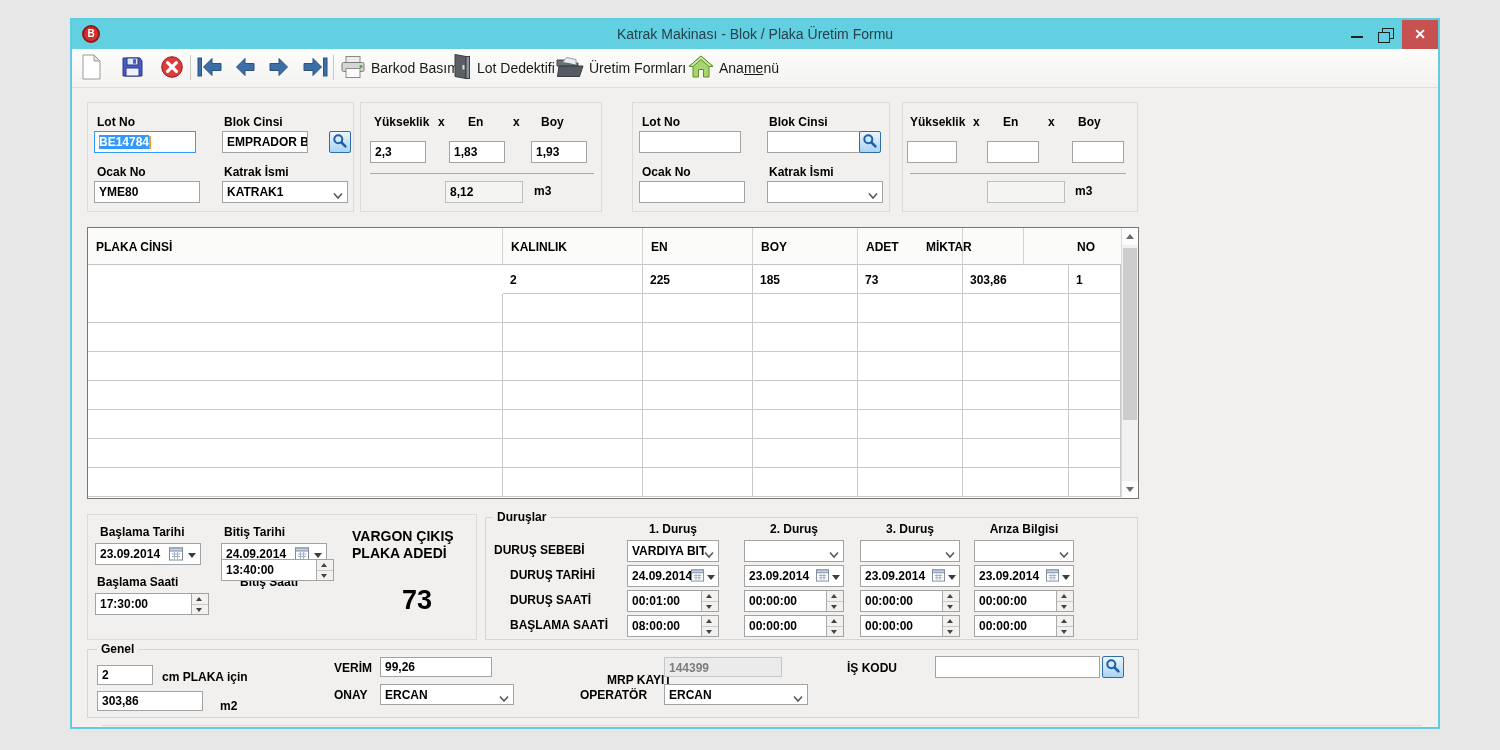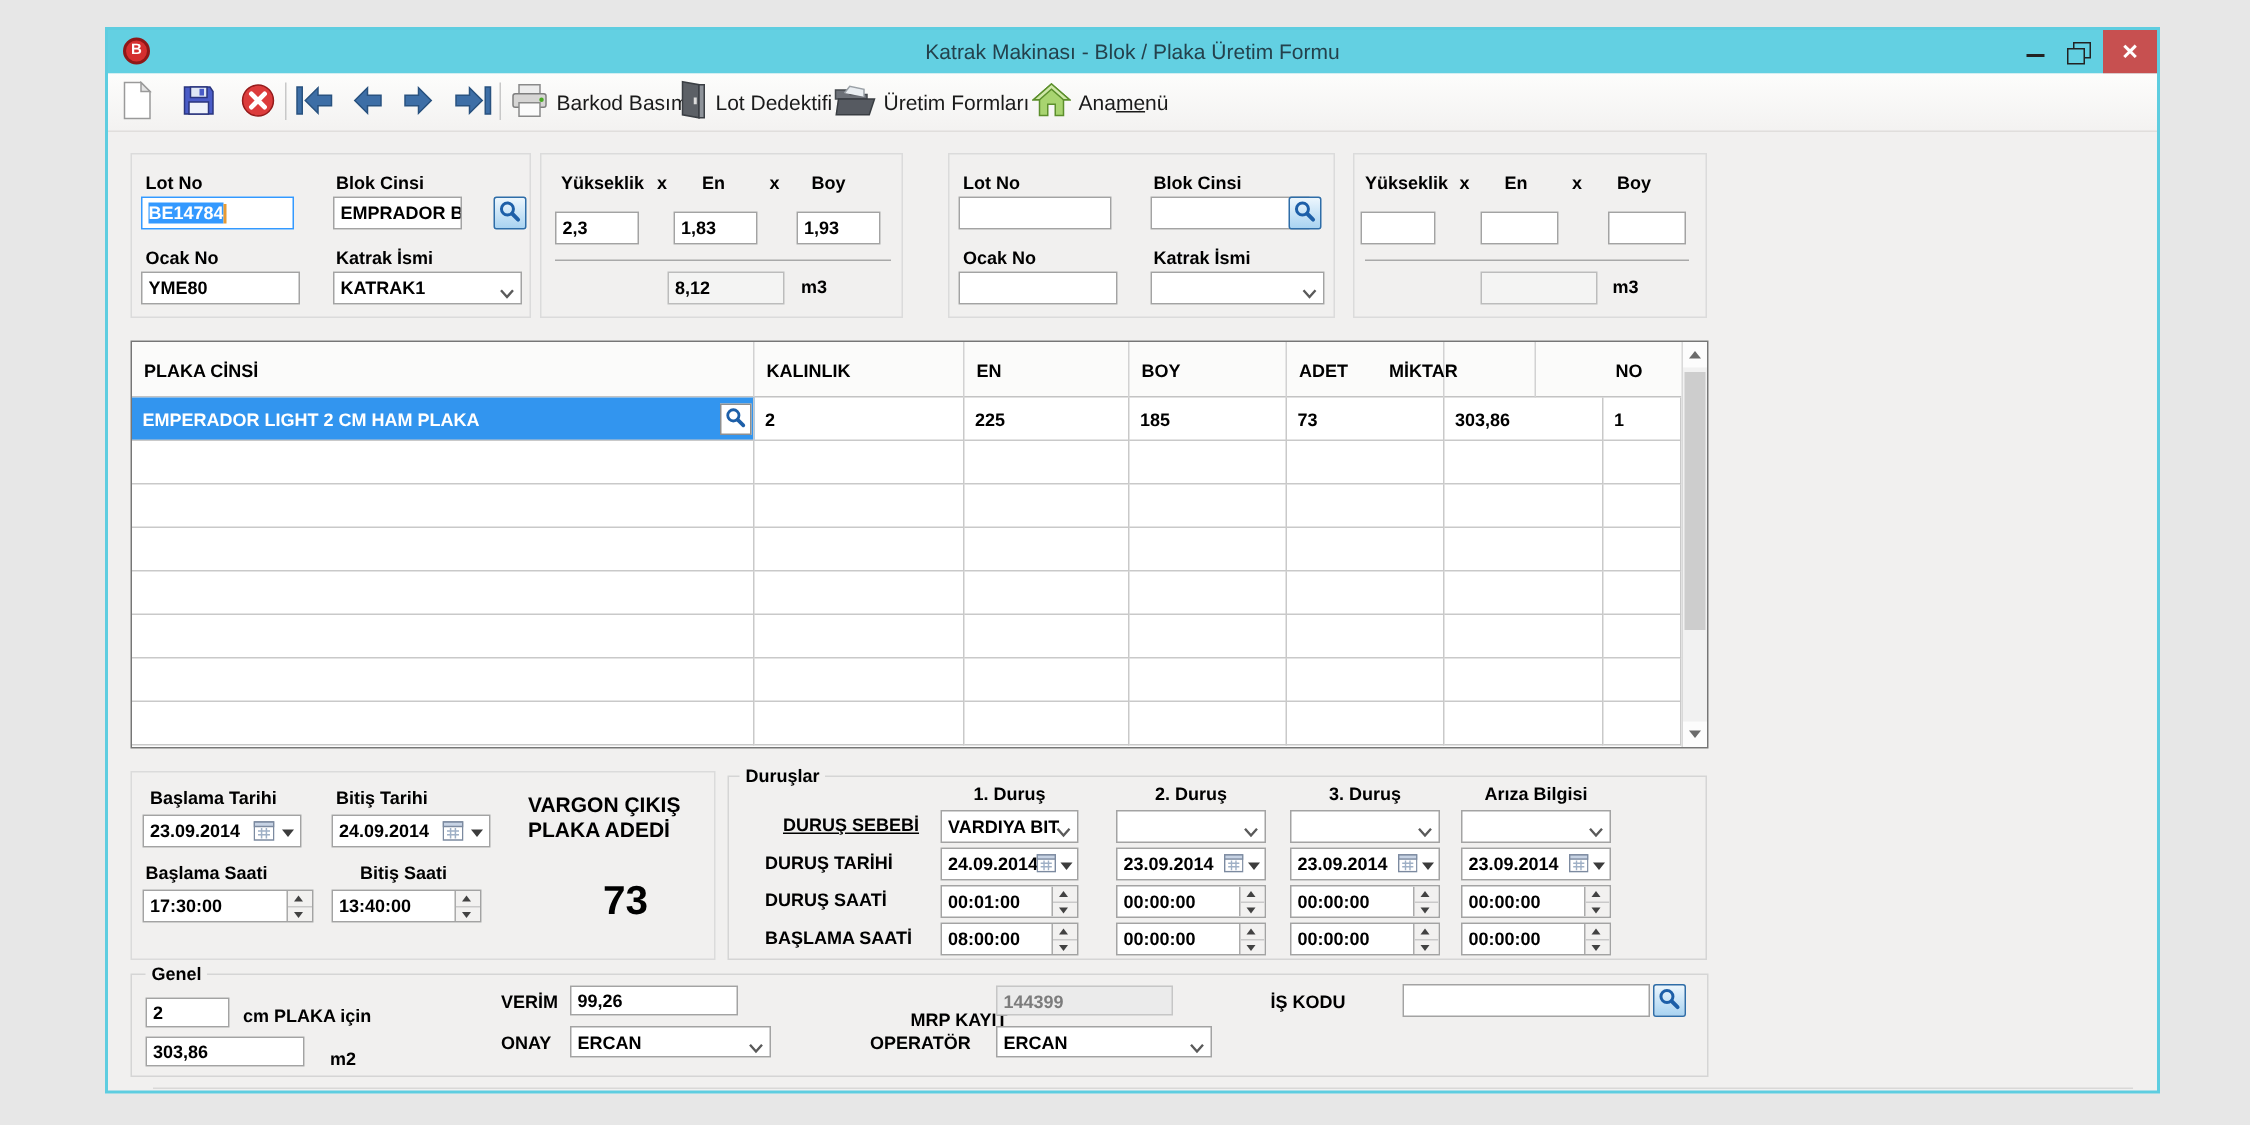--- a/index.html
+++ b/index.html
@@ -215,26 +215,20 @@
     <div class="gheader">
       <span class="gh" style="left:0;width:415px;">PLAKA CİNSİ</span>
       <span class="gh" style="left:415px;width:140px;">KALINLIK</span>
       <span class="gh" style="left:555px;width:110px;">EN</span>
       <span class="gh" style="left:665px;width:105px;">BOY</span>
       <span class="gh" style="left:770px;width:105px;">ADET</span>
       <span class="gh" style="left:830px;width:106px;">MİKTAR</span>
       <span class="gh" style="left:981px;width:52px;border-right:none;">NO</span>
     </div>
     <div class="grow" style="top:37px;">
-      <div class="gc sel" style="left:0;width:415px;"><span>EMPERADOR LIGHT 2 CM HAM PLAKA</span>
-        <button class="grid-search"><span><svg width="15" height="15" viewBox="0 0 16 16">
-                <circle cx="6.3" cy="6.3" r="4" fill="none" stroke="#1d5fa8" stroke-width="2"></circle>
-                <line x1="9.5" y1="9.5" x2="13.4" y2="13.4" stroke="#1d5fa8" stroke-width="2.6" stroke-linecap="round"></line>
-              </svg></span></button>
-      </div>
       <div class="gc" style="left:415px;width:140px;">2</div>
       <div class="gc" style="left:555px;width:110px;">225</div>
       <div class="gc" style="left:665px;width:105px;">185</div>
       <div class="gc" style="left:770px;width:105px;">73</div>
       <div class="gc" style="left:875px;width:106px;">303,86</div>
       <div class="gc" style="left:981px;width:52px;">1</div>
     </div>
     <div>
         <div class="grow" style="top: 66px;">
           <div class="gc" style="left: 0px; width: 415px;"></div>
@@ -327,39 +321,39 @@
   <span class="lbl" style="left:25px;top:555px;">Başlama Saati</span>
   <div class="spin" style="left:23px;top:573px;width:114px;"><span>17:30:00</span><span class="spinbox">
         <span class="half">
           <i class="tri-up"></i>
         </span>
         <span class="half b">
           <i class="tri-dn"></i>
         </span>
       </span></div>
   <span class="lbl" style="left:168px;top:555px;">Bitiş Saati</span>
-  <div class="spin" style="left:149px;top:573px;width:100px;"><span>13:40:00</span><span class="spinbox">
+  <div class="spin" style="left:149px;top:539px;width:113px;"><span>13:40:00</span><span class="spinbox">
         <span class="half">
           <i class="tri-up"></i>
         </span>
         <span class="half b">
           <i class="tri-dn"></i>
         </span>
       </span></div>
   <span class="vargon" style="left:280px;top:508px;">VARGON ÇIKIŞ PLAKA ADEDİ</span>
   <span class="big-num" style="left:300px;top:565px;width:90px;text-align:center;">73</span>
 
   <div class="group" style="left:413px;top:497px;width:653px;height:123px;"></div>
   <span class="legend" style="left:421px;top:490px;">Duruşlar</span>
   <span class="lbl" style="left:561px;top:502px;width:80px;text-align:center;">1. Duruş</span>
   <span class="lbl" style="left:682px;top:502px;width:80px;text-align:center;">2. Duruş</span>
   <span class="lbl" style="left:798px;top:502px;width:80px;text-align:center;">3. Duruş</span>
   <span class="lbl" style="left:907px;top:502px;width:90px;text-align:center;">Arıza Bilgisi</span>
 
-  <span class="lbl" style="left:450px;top:523px;text-decoration:underline;">DURUŞ SEBEBİ</span>
+  <span class="lbl" style="left:422px;top:523px;">DURUŞ SEBEBİ</span>
   <div class="combo" style="left:555px;top:520px;width:92px;"><span>VARDIYA BIT</span><span class="chev"><svg width="10" height="8" viewBox="0 0 10 8">
           <polyline points="1,1.5 5,6 9,1.5" fill="none" stroke="#5a5a5a" stroke-width="1.6"></polyline>
         </svg></span></div>
   <div class="combo" style="left:672px;top:520px;width:100px;"><span></span><span class="chev"><svg width="10" height="8" viewBox="0 0 10 8">
           <polyline points="1,1.5 5,6 9,1.5" fill="none" stroke="#5a5a5a" stroke-width="1.6"></polyline>
         </svg></span></div>
   <div class="combo" style="left:788px;top:520px;width:100px;"><span></span><span class="chev"><svg width="10" height="8" viewBox="0 0 10 8">
           <polyline points="1,1.5 5,6 9,1.5" fill="none" stroke="#5a5a5a" stroke-width="1.6"></polyline>
         </svg></span></div>
   <div class="combo" style="left:902px;top:520px;width:100px;"><span></span><span class="chev"><svg width="10" height="8" viewBox="0 0 10 8">

